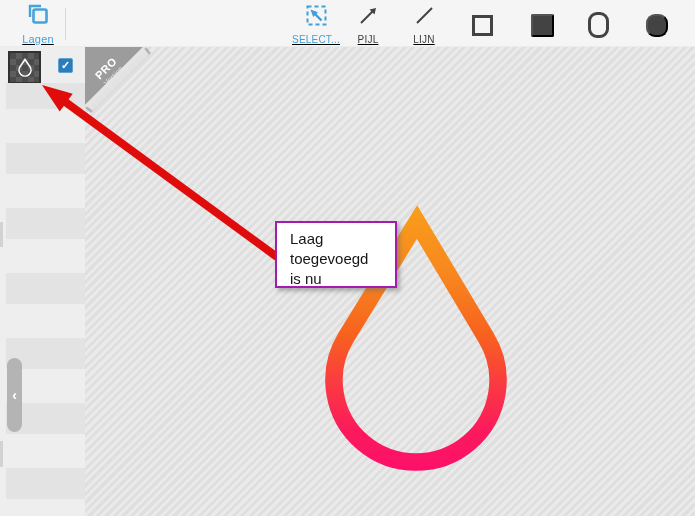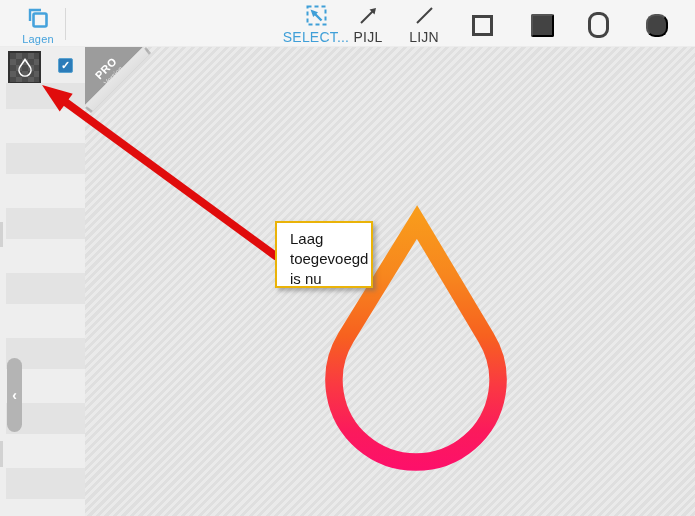--- a/index.html
+++ b/index.html
@@ -10,25 +10,25 @@
     position:relative;
     overflow:hidden;
   }
   
   .toolbar {
     position:absolute; left:0; top:0; width:695px; height:47px;
     background:#f5f5f5; border-bottom:1px solid #ececec;
   }
   .tb-btn {
     position:absolute; top:3px; height:42px;
-    display:flex; flex-direction:column; align-items:center; justify-content:flex-end;
-    cursor:pointer; background:transparent; border:none;
+    display:flex; flex-direction:column; align-items:center; justify-content:space-between;
+    cursor:pointer; background:transparent; border:none;text-decoration:underline;
   }
   .tb-btn .ico { height:24px; display:flex; align-items:center; justify-content:center; }
-  .tb-btn .lbl { font-size:14px; margin-top:2px; color:#3c3c3c; letter-spacing:.2px; }
+  .tb-btn .lbl { font-size:10px; margin-top:2px; color:#3c3c3c; letter-spacing:.2px; }
   .tb-btn.blue .lbl { color:#45a2dc; font-size:11px; }
   .tb-btn.active .lbl { color:#3f9fd8; }
   .tb-sep { position:absolute; left:65px; top:8px; width:1px; height:32px; background:#d8d8d8; }
   .shape-btn { position:absolute; cursor:pointer; }
   .sq-outline { left:472px; top:15px; width:21px; height:21px; border:3px solid #434343; background:transparent; }
   .sq-fill    { left:531px; top:14px; width:23px; height:23px; background:#434343; border-radius:2px; }
   .ci-outline { left:588px; top:12px; width:21px; height:26px; border:3px solid #434343; border-radius:9px; background:transparent; }
   .ci-fill    { left:646px; top:14px; width:22px; height:23px; background:#434343; border-radius:9px; }
 
   
@@ -72,22 +72,22 @@
     position:absolute; left:-6px; top:15px; width:60px; text-align:center;
     transform:rotate(-45deg); line-height:1.05; pointer-events:none;
   }
   .pro-badge .t1 { color:#ffffff; font-weight:bold; font-size:11px; letter-spacing:.5px; }
   .pro-badge .t2 { color:#e7e7e7; font-size:7px; }
 
   
   .overlay { position:absolute; left:0; top:0; width:695px; height:516px; z-index:5; pointer-events:none; }
 
   .callout-box {
-    position:absolute; left:275px; top:221px; width:98px; height:67px;
-    background:#ffffff; border:2px solid #eab308;
+    position:absolute; left:275px; top:221px; width:122px; height:67px;
+    background:#ffffff; border:2px solid #a21caf;
     box-shadow:3px 3px 4px rgba(110,110,110,.5);
     padding:6px 4px 4px 13px; z-index:6;
     font-size:15px; line-height:1.32; color:#161616;
   }
 </style>
 </head>
 <body>
 
 <div class="toolbar">
 

